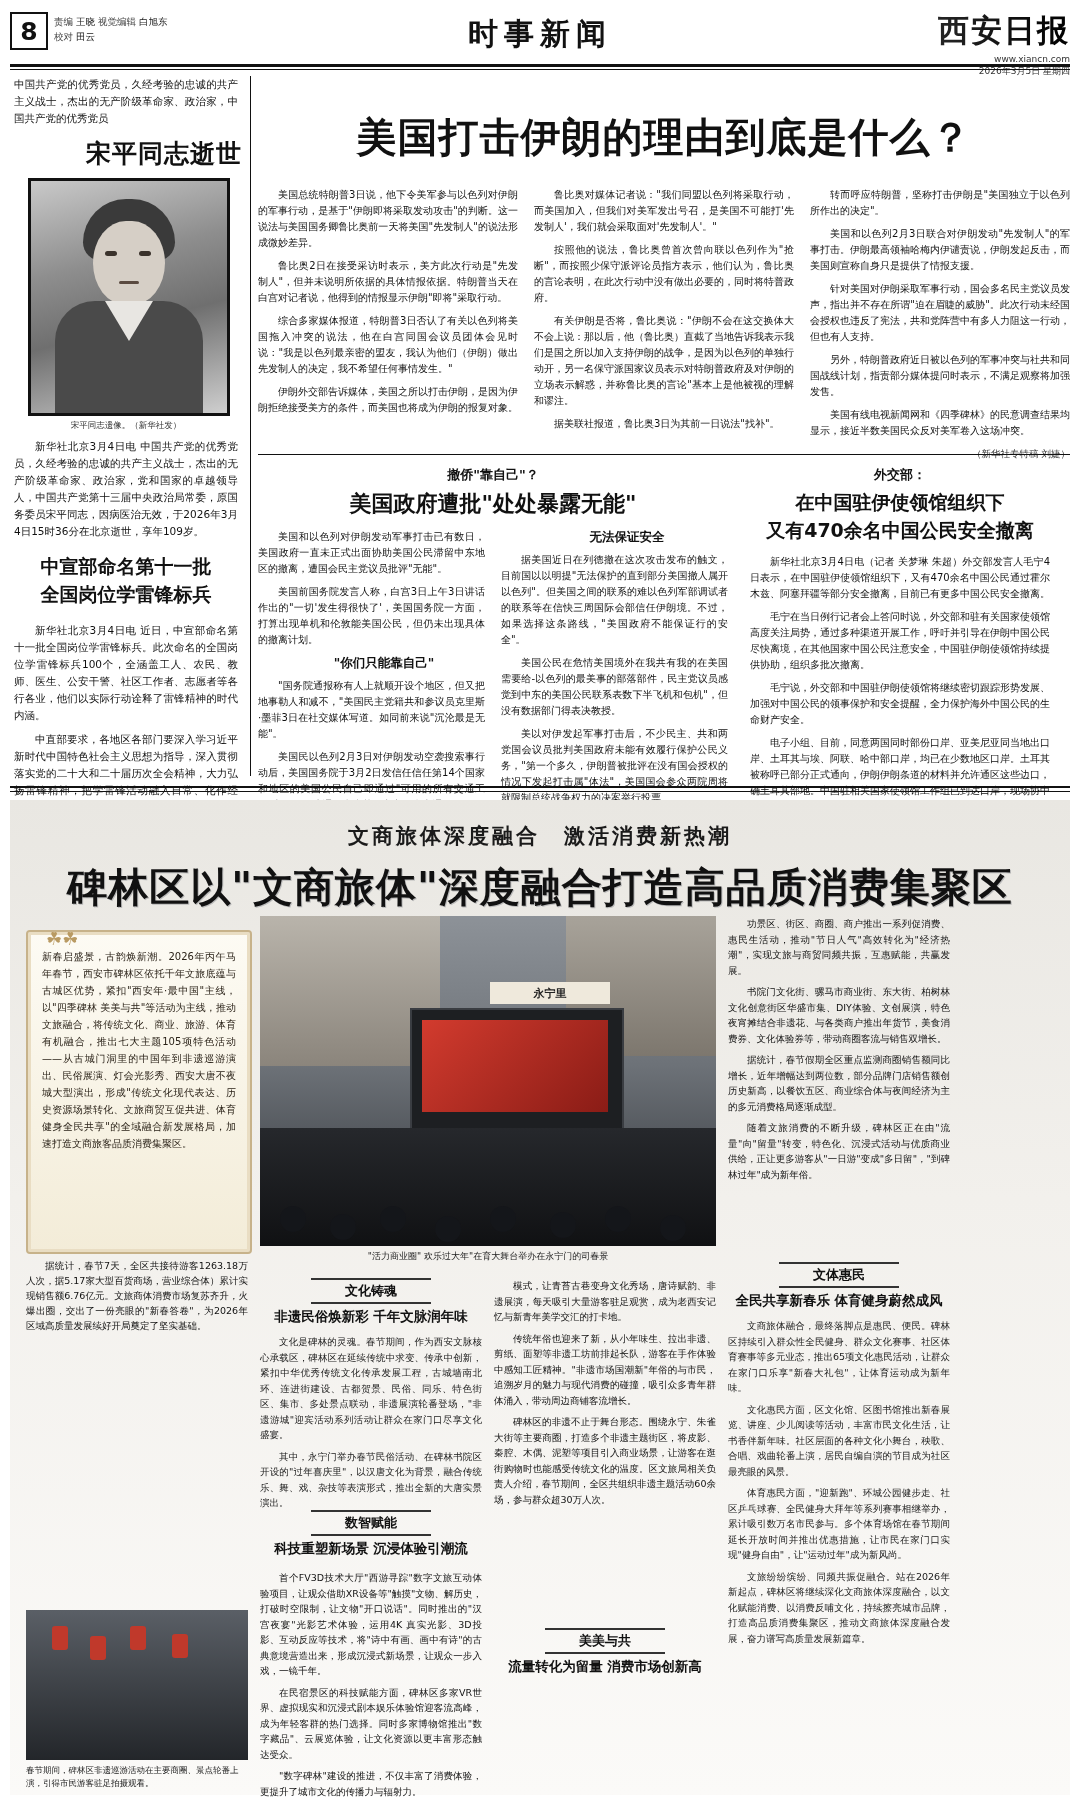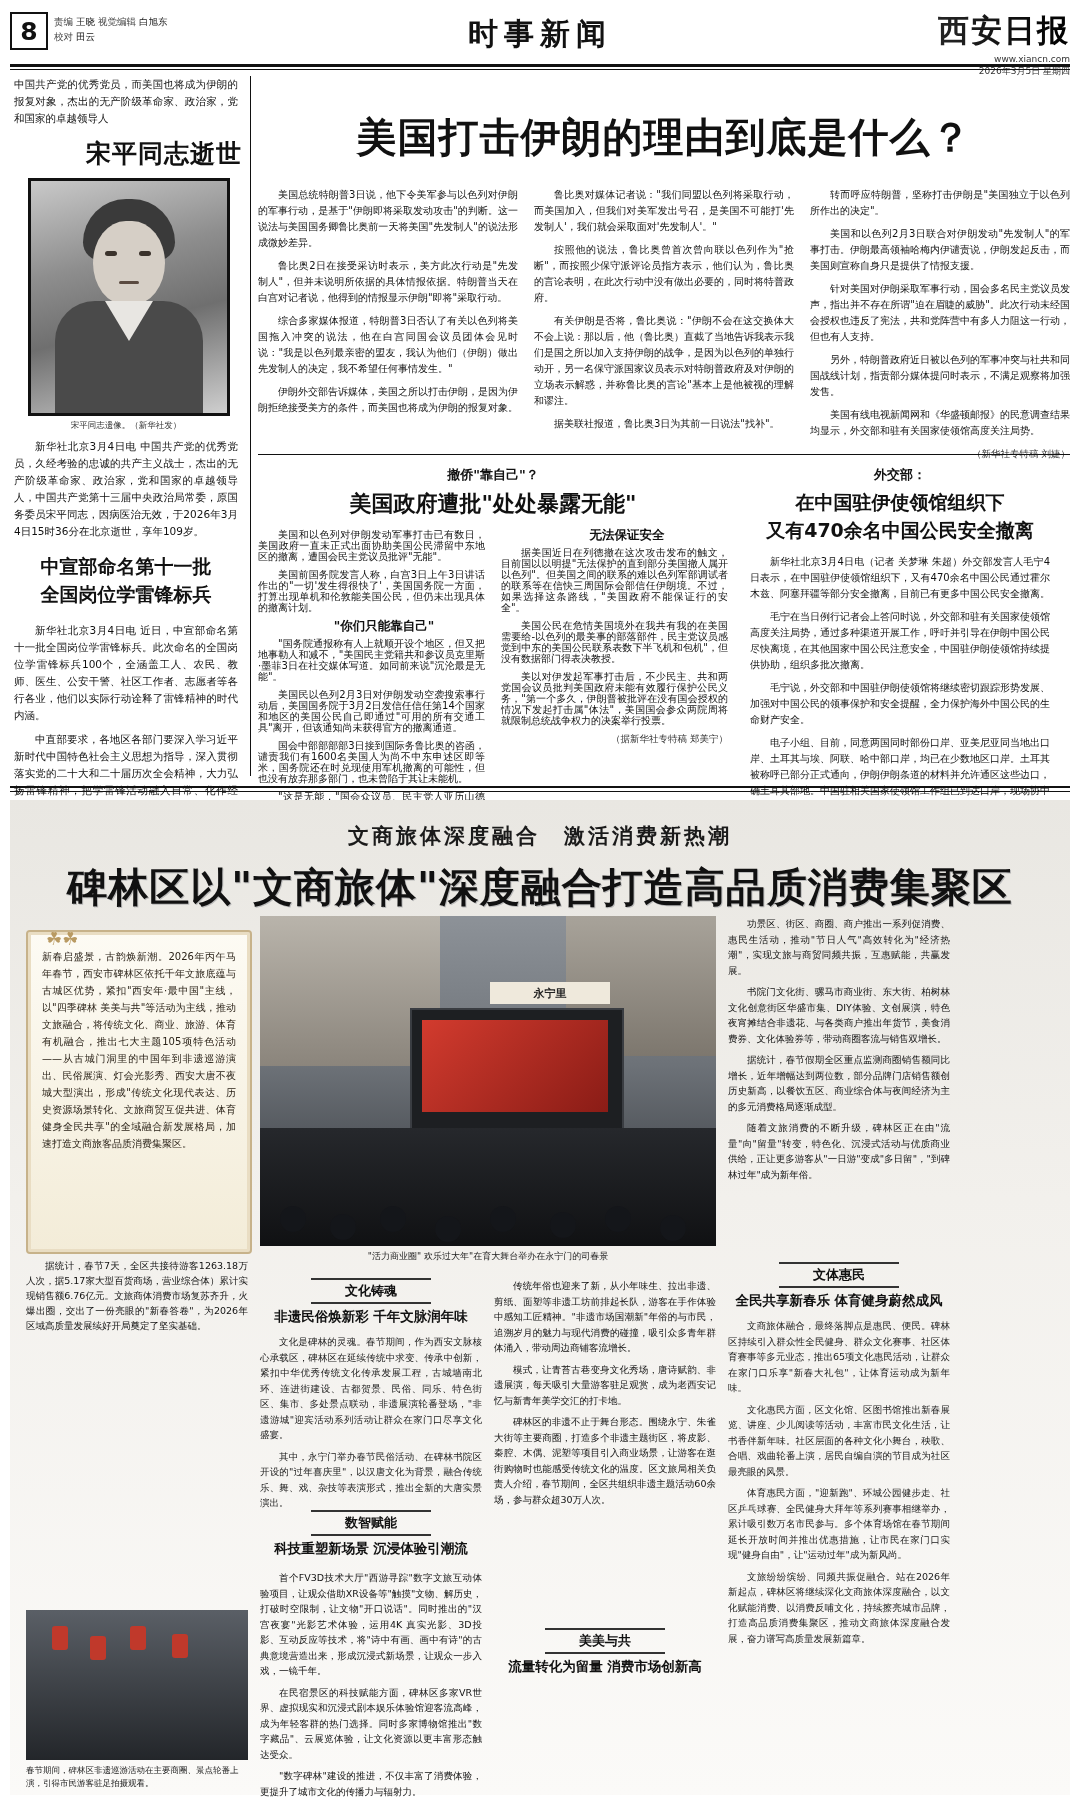--- a/index.html
+++ b/index.html
@@ -60,21 +60,21 @@
   .src{text-align:right;font-size:9.5px;color:#333;}
 
   .mid-rule{position:absolute;left:248px;top:378px;width:812px;height:1px;background:#111;}
   .lower-two{position:absolute;left:248px;top:388px;width:812px;display:flex;gap:22px;}
   .lt-left{width:470px;}
   .lt-right{width:300px;}
   .kicker{font-size:13px;text-align:center;margin:2px 0 4px;font-weight:bold;}
   .sect-head{font-size:22px;font-weight:bold;text-align:center;line-height:31px;margin:0 0 10px;}
   .sect-head.sm{font-size:19px;line-height:28px;}
   .two-col{display:flex;gap:16px;}
-  .two-col .c{width:227px;font-size:10px;line-height:11px;text-align:justify;}
+  .two-col .c{width:227px;font-size:10px;line-height:16px;text-align:justify;}
   .two-col .c p{margin:0 0 7px;text-indent:2em;}
   .one-col{font-size:10px;line-height:16px;text-align:justify;margin-top:8px;}
   .one-col p{margin:0 0 7px;text-indent:2em;}
 
   
   .bot-rule-a{position:absolute;left:10px;top:786px;width:1060px;height:2px;background:#111;}
   .bot-rule-b{position:absolute;left:10px;top:791px;width:1060px;height:1px;background:#111;}
   .bottom{position:absolute;left:10px;top:800px;width:1060px;height:995px;
     background:linear-gradient(180deg,#e9e7e2 0%,#f2f0ec 40%,#fbfaf8 100%);}
   .b-kicker{font-size:21px;font-weight:bold;text-align:center;letter-spacing:3px;margin-top:22px;color:#1a1a1a;}
@@ -137,21 +137,21 @@
     </div>
   </div>
   <div class="rule-thick"></div>
   <div class="rule-thin"></div>
 
   <div class="top">
 
     <div class="vline" style="left:240px;top:0;height:700px;"></div>
 
     <div class="col-obit">
-      <div class="obit-lead">中国共产党的优秀党员，而美国也将成为伊朗的报复对象，杰出的无产阶级革命家、政治家，党和国家的卓越领导人</div>
+      <div class="obit-lead">中国共产党的优秀党员，久经考验的忠诚的共产主义战士，杰出的无产阶级革命家、政治家，中国共产党的优秀党员</div>
       <div class="obit-title">宋平同志逝世</div>
       <div class="portrait-wrap">
         <div class="portrait">
           <div class="p-hair"></div>
           <div class="p-face"></div>
           <div class="p-eye l"></div>
           <div class="p-eye r"></div>
           <div class="p-mouth"></div>
           <div class="p-body"></div>
           <div class="p-collar"></div>
@@ -183,21 +183,21 @@
           <p>鲁比奥对媒体记者说："我们同盟以色列将采取行动，而美国加入，但我们对美军发出号召，是美国不可能打'先发制人'，我们就会采取面对'先发制人'。"</p>
           <p>按照他的说法，鲁比奥曾首次曾向联以色列作为"抢断"，而按照少保守派评论员指方表示，他们认为，鲁比奥的言论表明，在此次行动中没有做出必要的，同时将特普政府。</p>
           <p>有关伊朗是否将，鲁比奥说："伊朗不会在这交换体大不会上说：那以后，他（鲁比奥）直截了当地告诉我表示我们是国之所以加入支持伊朗的战争，是因为以色列的单独行动开，另一名保守派国家议员表示对特朗普政府及对伊朗的立场表示解惑，并称鲁比奥的言论"基本上是他被视的理解和谬注。</p>
           <p>据美联社报道，鲁比奥3日为其前一日说法"找补"。</p>
         </div>
         <div class="tcol">
           <p>转而呼应特朗普，坚称打击伊朗是"美国独立于以色列所作出的决定"。</p>
           <p>美国和以色列2月3日联合对伊朗发动"先发制人"的军事打击。伊朗最高领袖哈梅内伊谴责说，伊朗发起反击，而美国则宣称自身只是提供了情报支援。</p>
           <p>针对美国对伊朗采取军事行动，国会多名民主党议员发声，指出并不存在所谓"迫在眉睫的威胁"。此次行动未经国会授权也违反了宪法，共和党阵营中有多人力阻这一行动，但也有人支持。</p>
           <p>另外，特朗普政府近日被以色列的军事冲突与社共和同国战线计划，指责部分媒体提问时表示，不满足观察将加强发售。</p>
-          <p>美国有线电视新闻网和《华盛顿邮报》的民意调查结果均显示，外交部和驻有关国家使领馆高度关注局势。</p>
+          <p>美国有线电视新闻网和《四季碑林》的民意调查结果均显示，接近半数美国民众反对美军卷入这场冲突。</p>
           <div class="src">（新华社专特稿 刘婕）</div>
         </div>
       </div>
     </div>
 
     <div class="mid-rule"></div>
 
     <div class="lower-two">
       <div class="lt-left">
         <div class="kicker">撤侨"靠自己"？</div>
@@ -284,22 +284,22 @@
       <div style="position:absolute;left:244px;top:368px;width:222px;">
         <div class="badge">文化铸魂</div>
         <div class="b-sub">非遗民俗焕新彩 千年文脉润年味</div>
         <div class="b-text">
           <p>文化是碑林的灵魂。春节期间，作为西安文脉核心承载区，碑林区在延续传统中求变、传承中创新，紧扣中华优秀传统文化传承发展工程，古城墙南北环、连进街建设、古都贺景、民俗、同乐、特色街区、集市、多处景点联动，非遗展演轮番登场，"非遗游城"迎宾活动系列活动让群众在家门口尽享文化盛宴。</p>
           <p>其中，永宁门举办春节民俗活动、在碑林书院区开设的"过年喜庆里"，以汉唐文化为背景，融合传统乐、舞、戏、杂技等表演形式，推出全新的大唐实景演出。</p>
         </div>
       </div>
 
       <div class="bcol" style="left:478px;top:368px;width:222px;">
+        <p>模式，让青苔古巷变身文化秀场，唐诗赋韵、非遗展演，每天吸引大量游客驻足观赏，成为老西安记忆与新青年美学交汇的打卡地。</p>
         <p>传统年俗也迎来了新，从小年味生、拉出非遗、剪纸、面塑等非遗工坊前排起长队，游客在手作体验中感知工匠精神。"非遗市场国潮新"年俗的与市民，追溯岁月的魅力与现代消费的碰撞，吸引众多青年群体涌入，带动周边商铺客流增长。</p>
-        <p>模式，让青苔古巷变身文化秀场，唐诗赋韵、非遗展演，每天吸引大量游客驻足观赏，成为老西安记忆与新青年美学交汇的打卡地。</p>
         <p>碑林区的非遗不止于舞台形态。围绕永宁、朱雀大街等主要商圈，打造多个非遗主题街区，将皮影、秦腔、木偶、泥塑等项目引入商业场景，让游客在逛街购物时也能感受传统文化的温度。区文旅局相关负责人介绍，春节期间，全区共组织非遗主题活动60余场，参与群众超30万人次。</p>
       </div>
 
       <div style="position:absolute;left:244px;top:600px;width:222px;">
         <div class="badge">数智赋能</div>
         <div class="b-sub">科技重塑新场景 沉浸体验引潮流</div>
       </div>
 
       <div style="position:absolute;left:478px;top:718px;width:222px;">
         <div class="badge">美美与共</div>

